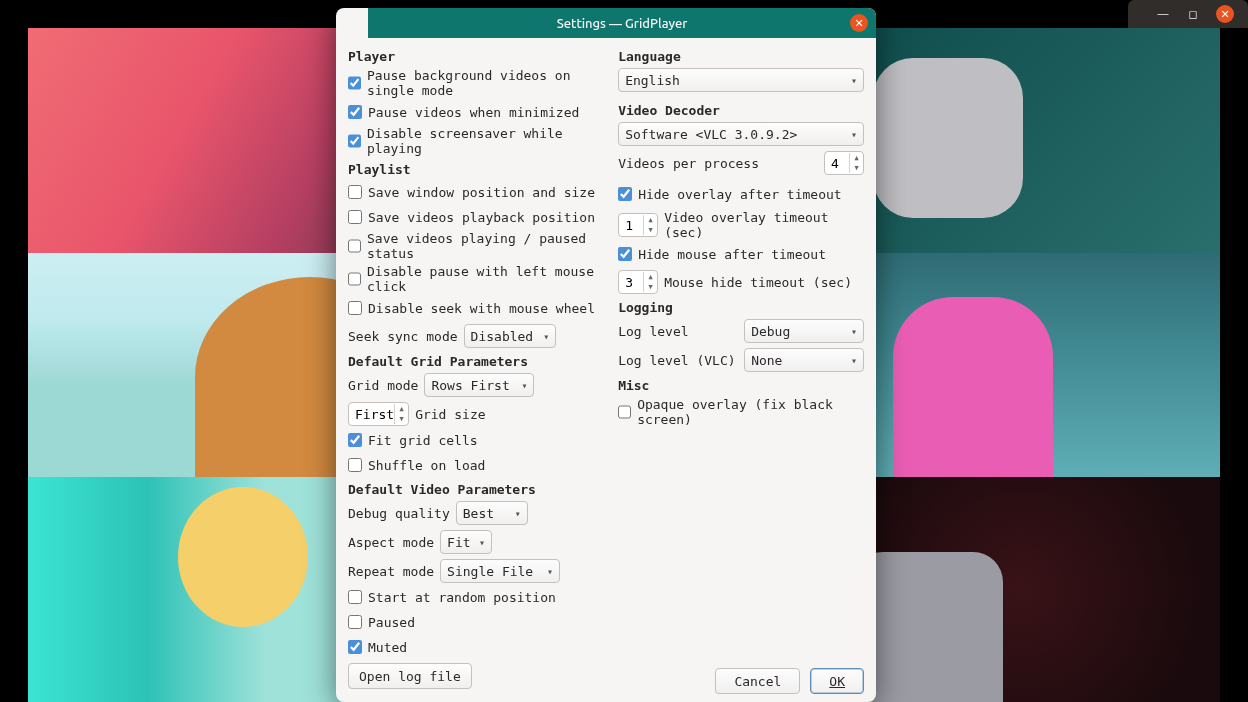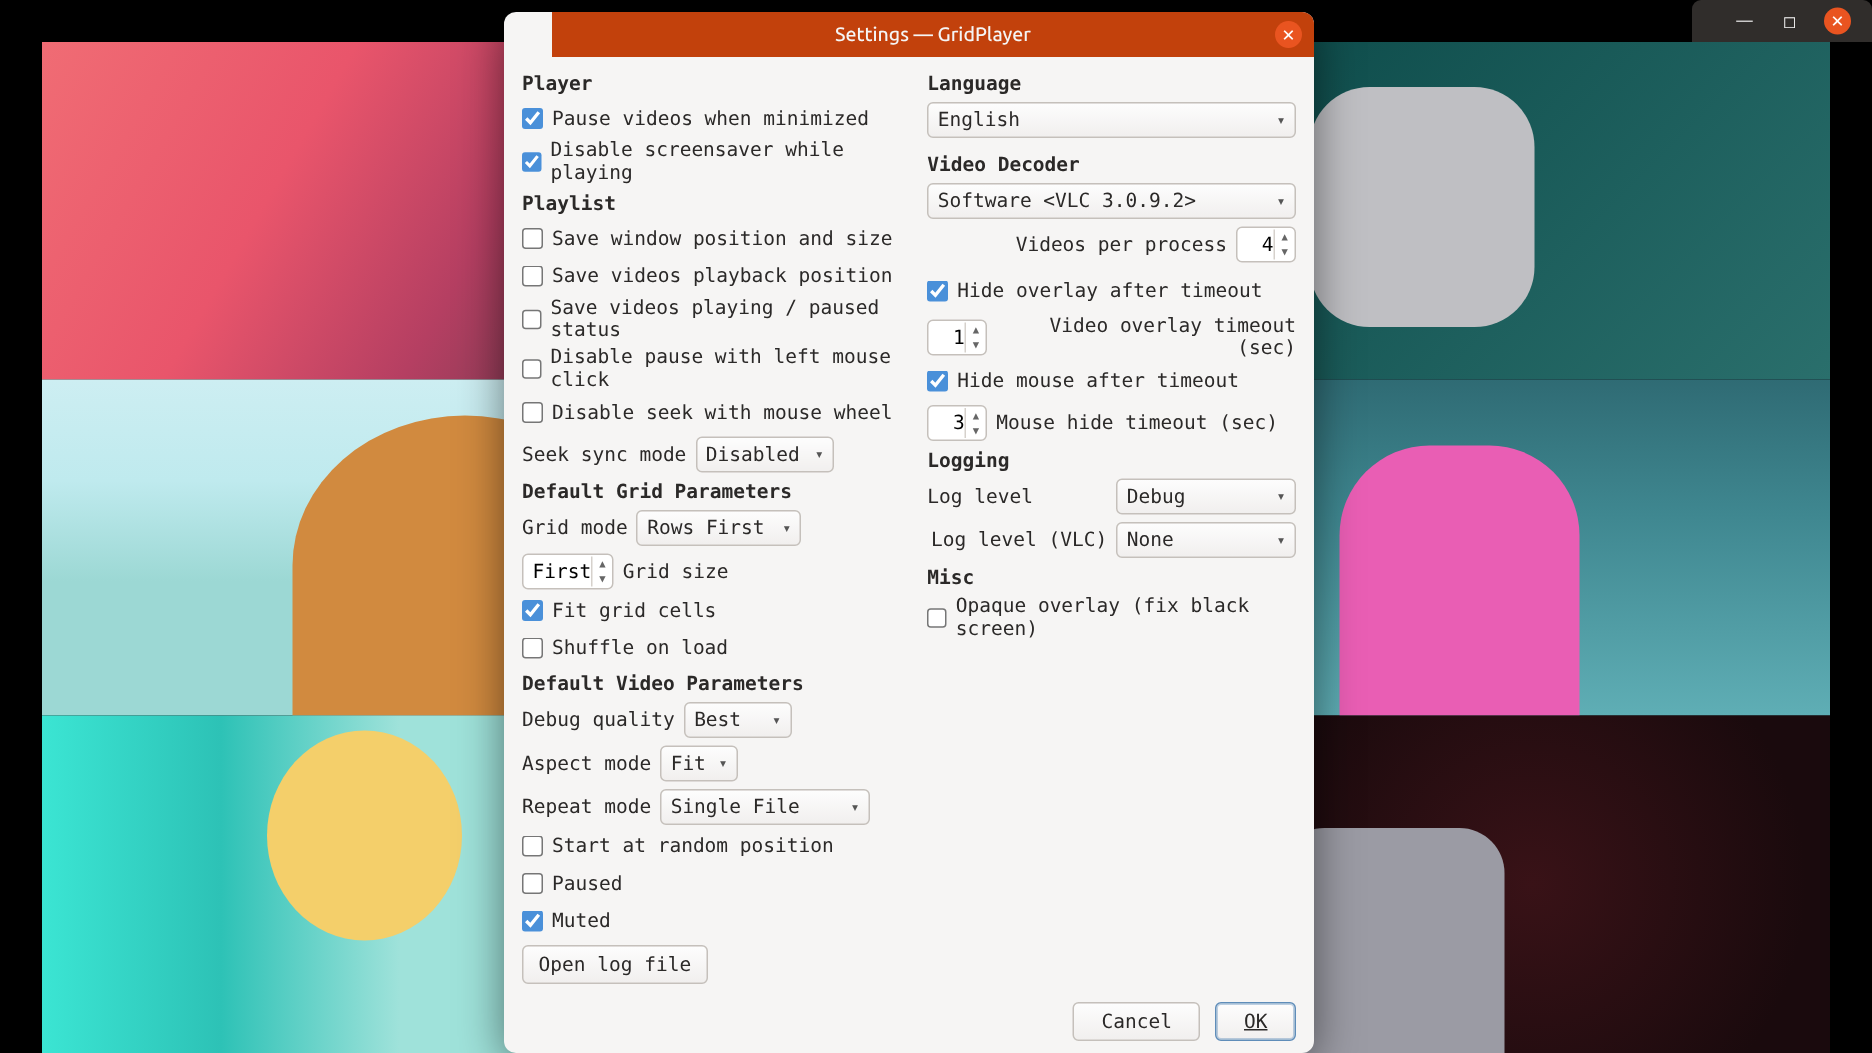--- a/index.html
+++ b/index.html
@@ -81,21 +81,21 @@
     height: 694px;
     background: #f6f5f4;
     border-radius: 8px;
     box-shadow: 0 6px 30px rgba(0,0,0,.5);
     display: flex;
     flex-direction: column;
     overflow: hidden;
   }
   .titlebar {
     height: 30px;
-    background: #c2410c;
+    background: #0f766e;
     color: #f5f5f5;
     display: flex;
     align-items: center;
     justify-content: center;
     position: relative;
     font-weight: 500;
     margin-left: 32px;
   }
   .titlebar .close {
     position: absolute; right: 8px; top: 6px;
@@ -125,21 +125,21 @@
     font-size: 13px;
   }
   .mono { font-family: "DejaVu Sans Mono", "Ubuntu Mono", monospace; font-size: 13px; color: #2b2928; }
 
   .row {
     display: flex;
     align-items: center;
     gap: 6px;
     min-height: 22px;
   }
-  .row2 { margin-top: 2px; text-align: right; }
+  .row2 { margin-top: 2px; }
 
   input[type=checkbox] {
     width: 14px; height: 14px;
     accent-color: #4a90d9;
     margin: 0;
   }
 
   select, .select {
     height: 24px;
     border: 1px solid #c5c0bb;
@@ -227,20 +227,24 @@
     <span class="close">✕</span>
   </div>
 
   <div class="dialog-body">
 
     <div class="col colL">
       <div class="section-title">Player</div>
 
       <label class="row">
         <input type="checkbox" checked="" style="">
+        <span class="mono">Pause background videos on single mode</span>
+      </label>
+      <label class="row">
+        <input type="checkbox" checked="" style="">
         <span class="mono">Pause videos when minimized</span>
       </label>
       <label class="row">
         <input type="checkbox" checked="" style="">
         <span class="mono">Disable screensaver while playing</span>
       </label>
 
       <div class="section-title">Playlist</div>
 
       <label class="row">
@@ -301,21 +305,21 @@
       <div class="row">
         <span class="mono">Debug quality</span>
         <span class="select" style="width:72px">Best</span>
       </div>
       <div class="row row2">
         <span class="mono">Aspect mode</span>
         <span class="select" style="width:52px">Fit</span>
       </div>
       <div class="row row2">
         <span class="mono">Repeat mode</span>
-        <span class="select" style="width:140px">Single File</span>
+        <span class="select" style="width:120px">Single File</span>
       </div>
 
       <label class="row">
         <input type="checkbox" style="">
         <span class="mono">Start at random position</span>
       </label>
       <label class="row">
         <input type="checkbox" style="">
         <span class="mono">Paused</span>
       </label>

